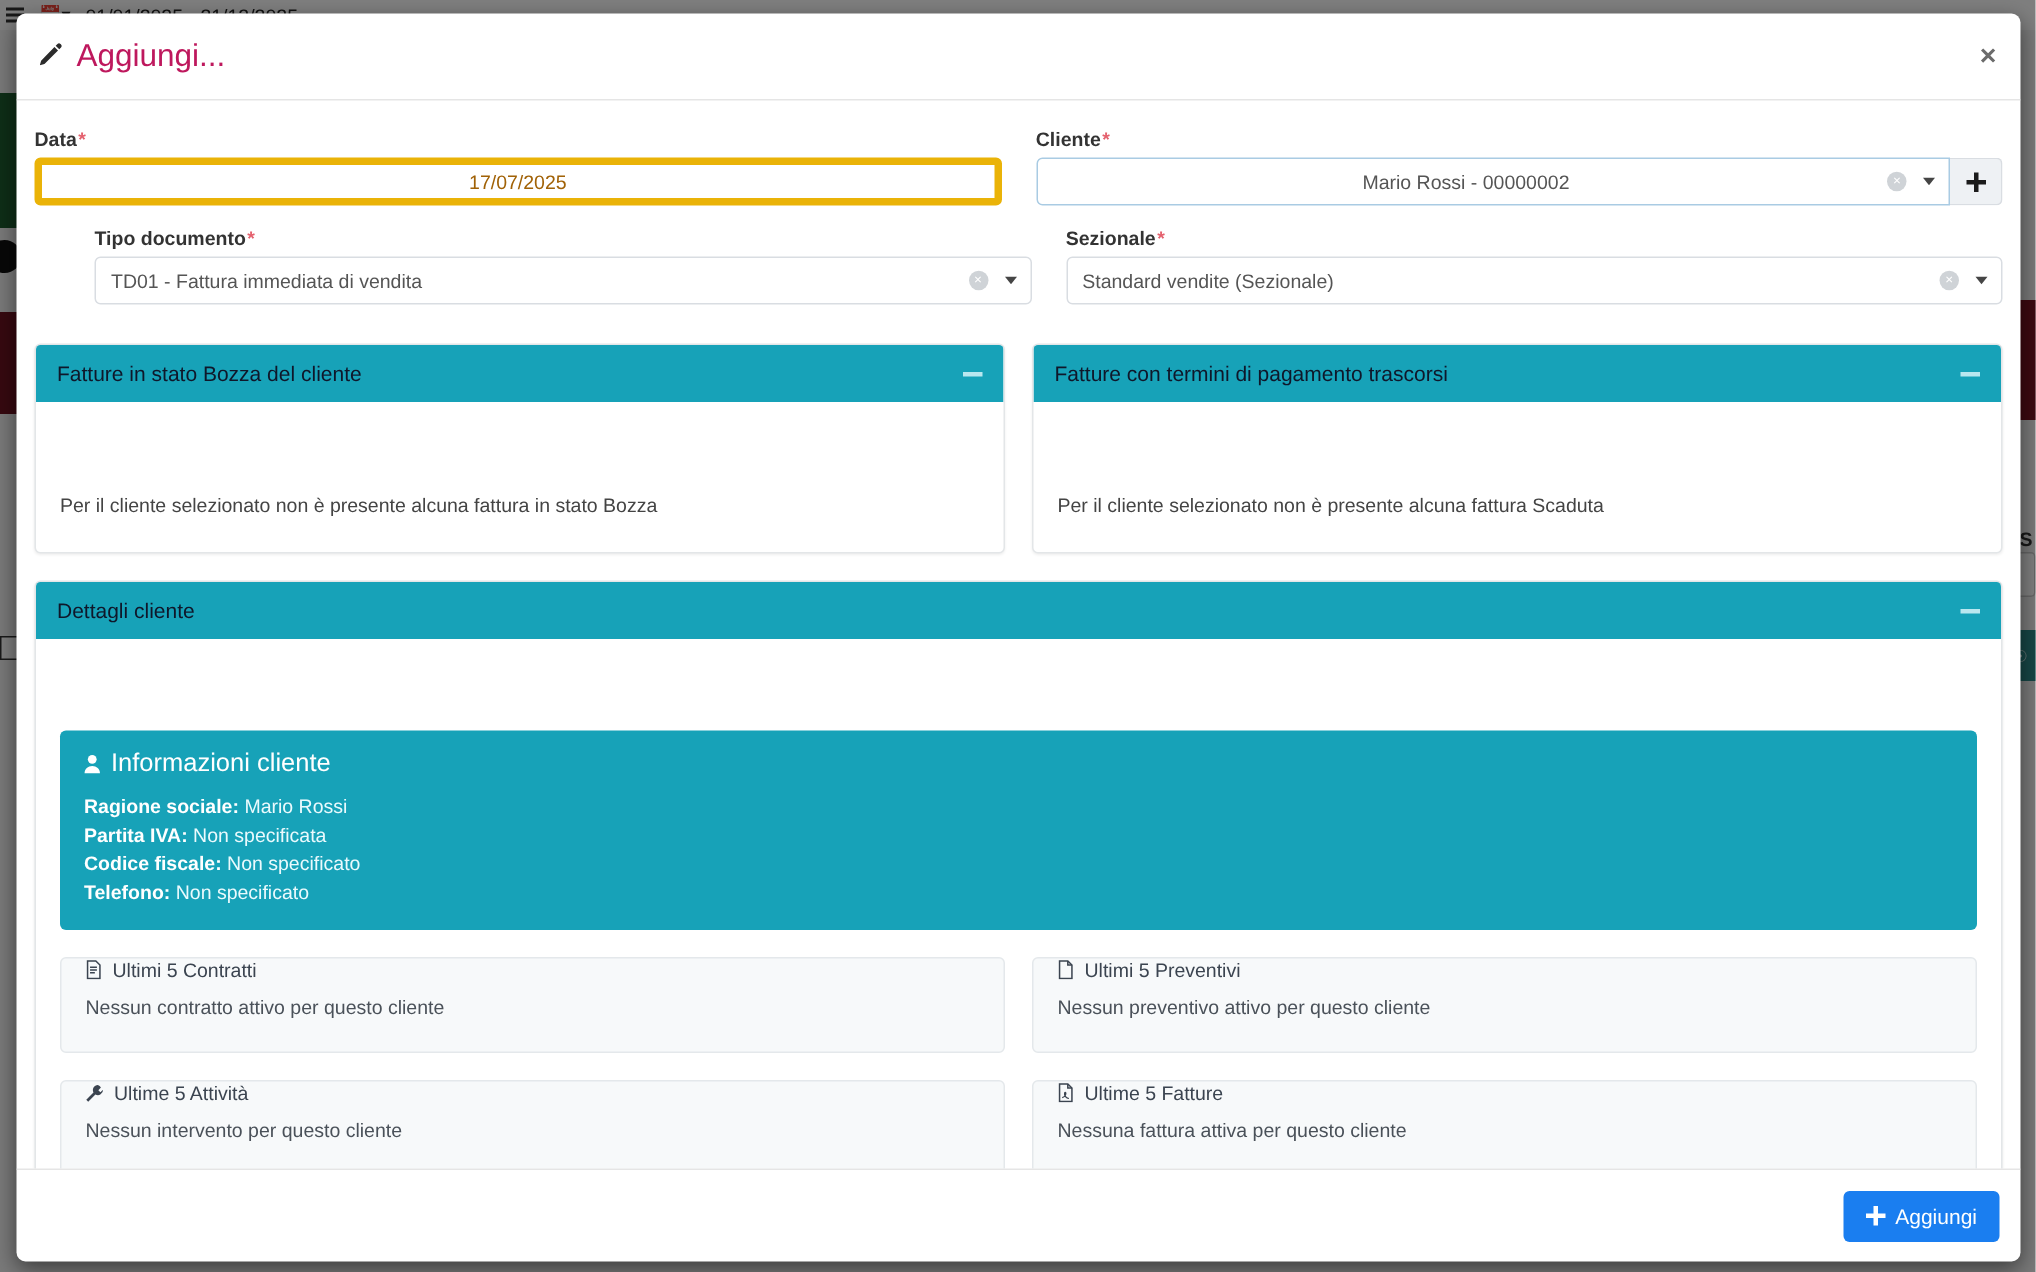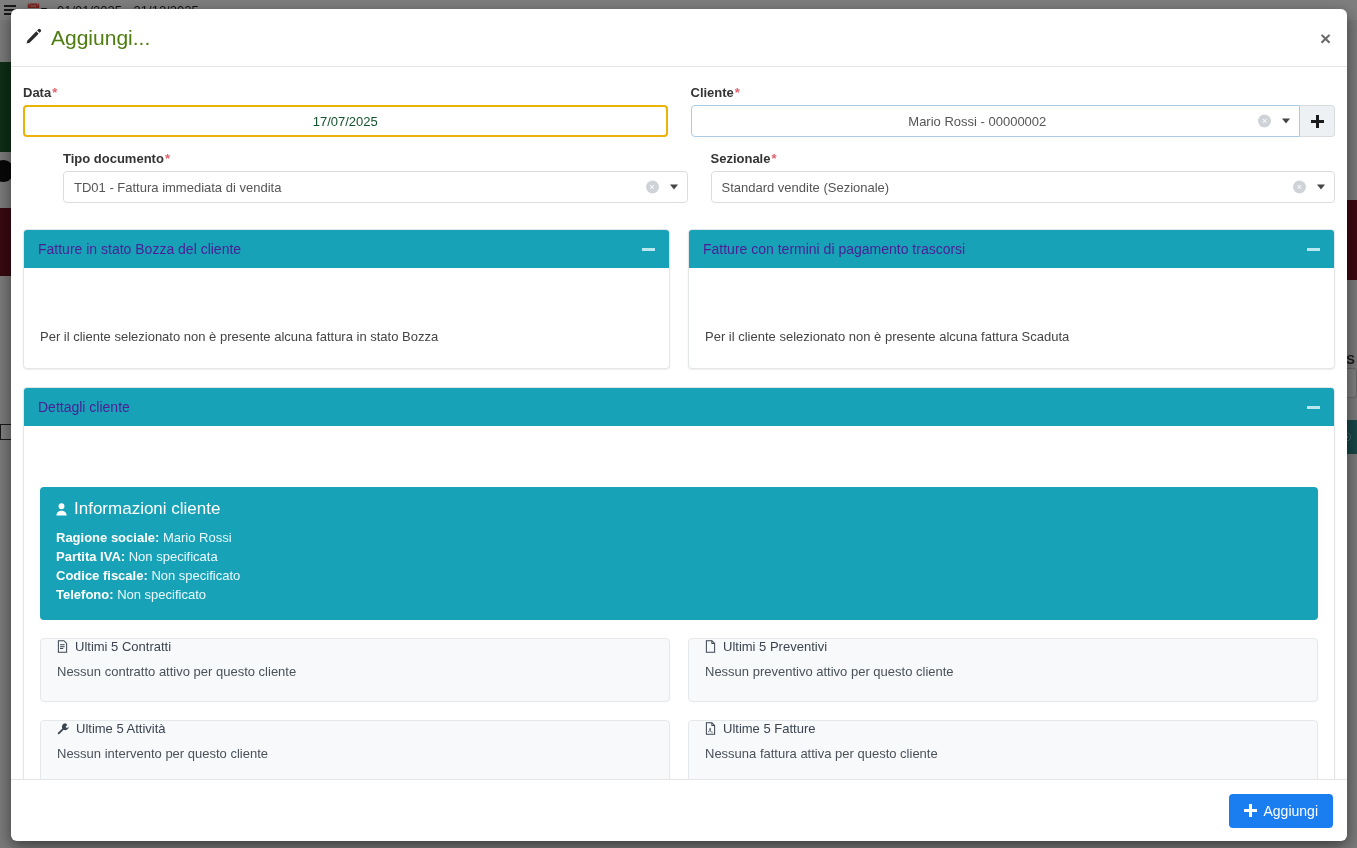--- a/index.html
+++ b/index.html
@@ -83,21 +83,21 @@
     overflow: hidden;
   }
   .modal-header {
     height: 58px; flex: 0 0 58px;
     border-bottom: 1px solid #e5e5e5;
     display: flex; align-items: center;
     padding: 0 14px 0 12px;
     position: relative;
   }
   .modal-title {
-    font-size: 21px; font-weight: normal; color: #4d7c0f;
+    font-size: 21px; font-weight: normal; color: #be185d;
     display: flex; align-items: center; gap: 9px;
   }
   .pencil-icon { display: inline-flex; }
   .modal-close {
     position: absolute; right: 12px; top: 50%; transform: translateY(-50%);
     font-size: 19px; line-height: 1; color: #6b6b6b;
     background: none; border: 0; cursor: pointer; padding: 2px 4px;
     font-weight: bold;
   }
   .modal-body {
@@ -117,22 +117,22 @@
   .form-col { flex: 1 1 0; min-width: 0; }
   .field-label {
     display: block;
     font-size: 13px; font-weight: bold; color: #333;
     margin-bottom: 5px;
   }
   .req { color: #e4606d; margin-left: 1px; }
 
   .text-input {
     width: 100%; height: 32px;
-    border: 2px solid #eab308; border-radius: 4px;
-    background: #fff; color: #14532d;
+    border: 5px solid #eab308; border-radius: 4px;
+    background: #fff; color: #a16207;
     font-size: 13px; font-family: "Liberation Sans", sans-serif;
     text-align: center;
     padding: 0 8px;
   }
 
   .select2 {
     position: relative;
     width: 100%; height: 32px;
     border: 1px solid #d9dde2; border-radius: 4px;
     background: #fff;
@@ -181,21 +181,21 @@
   .panel {
     flex: 1 1 0; min-width: 0;
     background: #fff;
     border: 1px solid #e3e6e8;
     border-radius: 4px;
     box-shadow: 0 1px 2px rgba(0,0,0,0.07);
     overflow: hidden;
   }
   .panel-heading {
     background: #17a2b8;
-    color: #4c1d95;
+    color: #0f172a;
     padding: 11px 14px;
     font-size: 14px;
     display: flex; align-items: center; justify-content: space-between;
   }
   .panel-collapse-btn {
     width: 13px; height: 3px; background: #b9e7ef;
     display: inline-block; cursor: pointer;
   }
   .panel-body {
     padding: 16px 16px 24px 16px;

